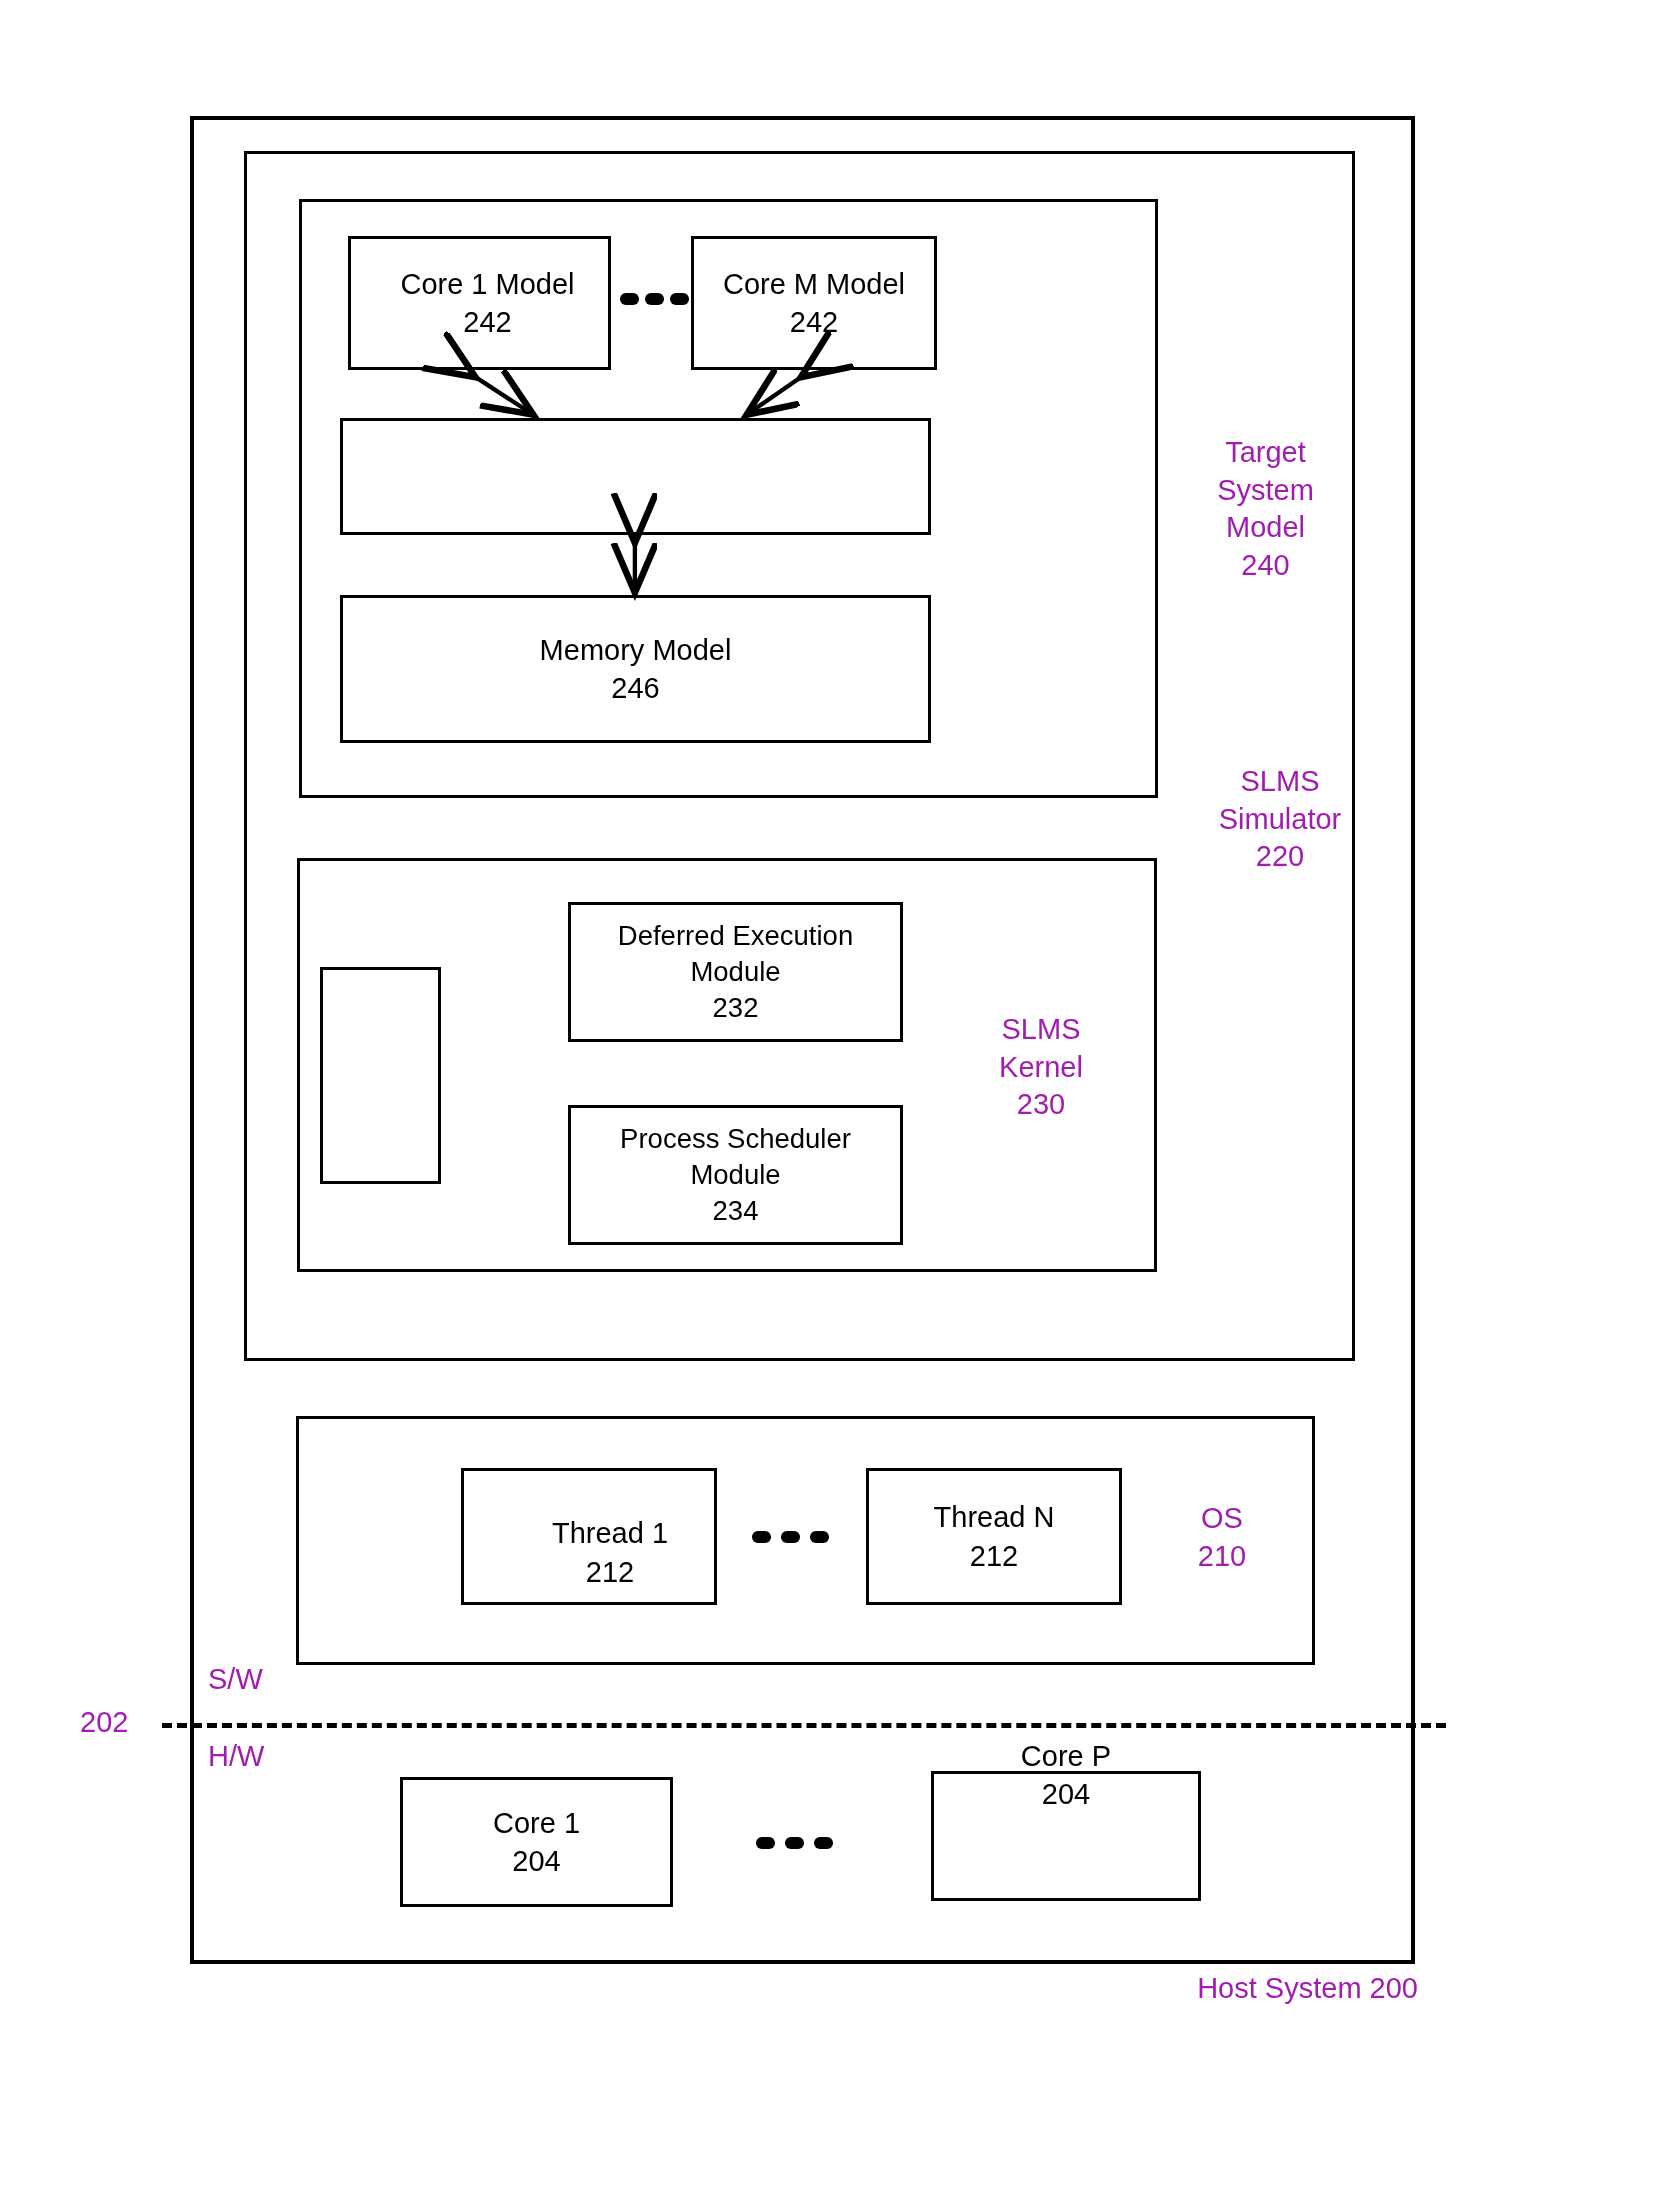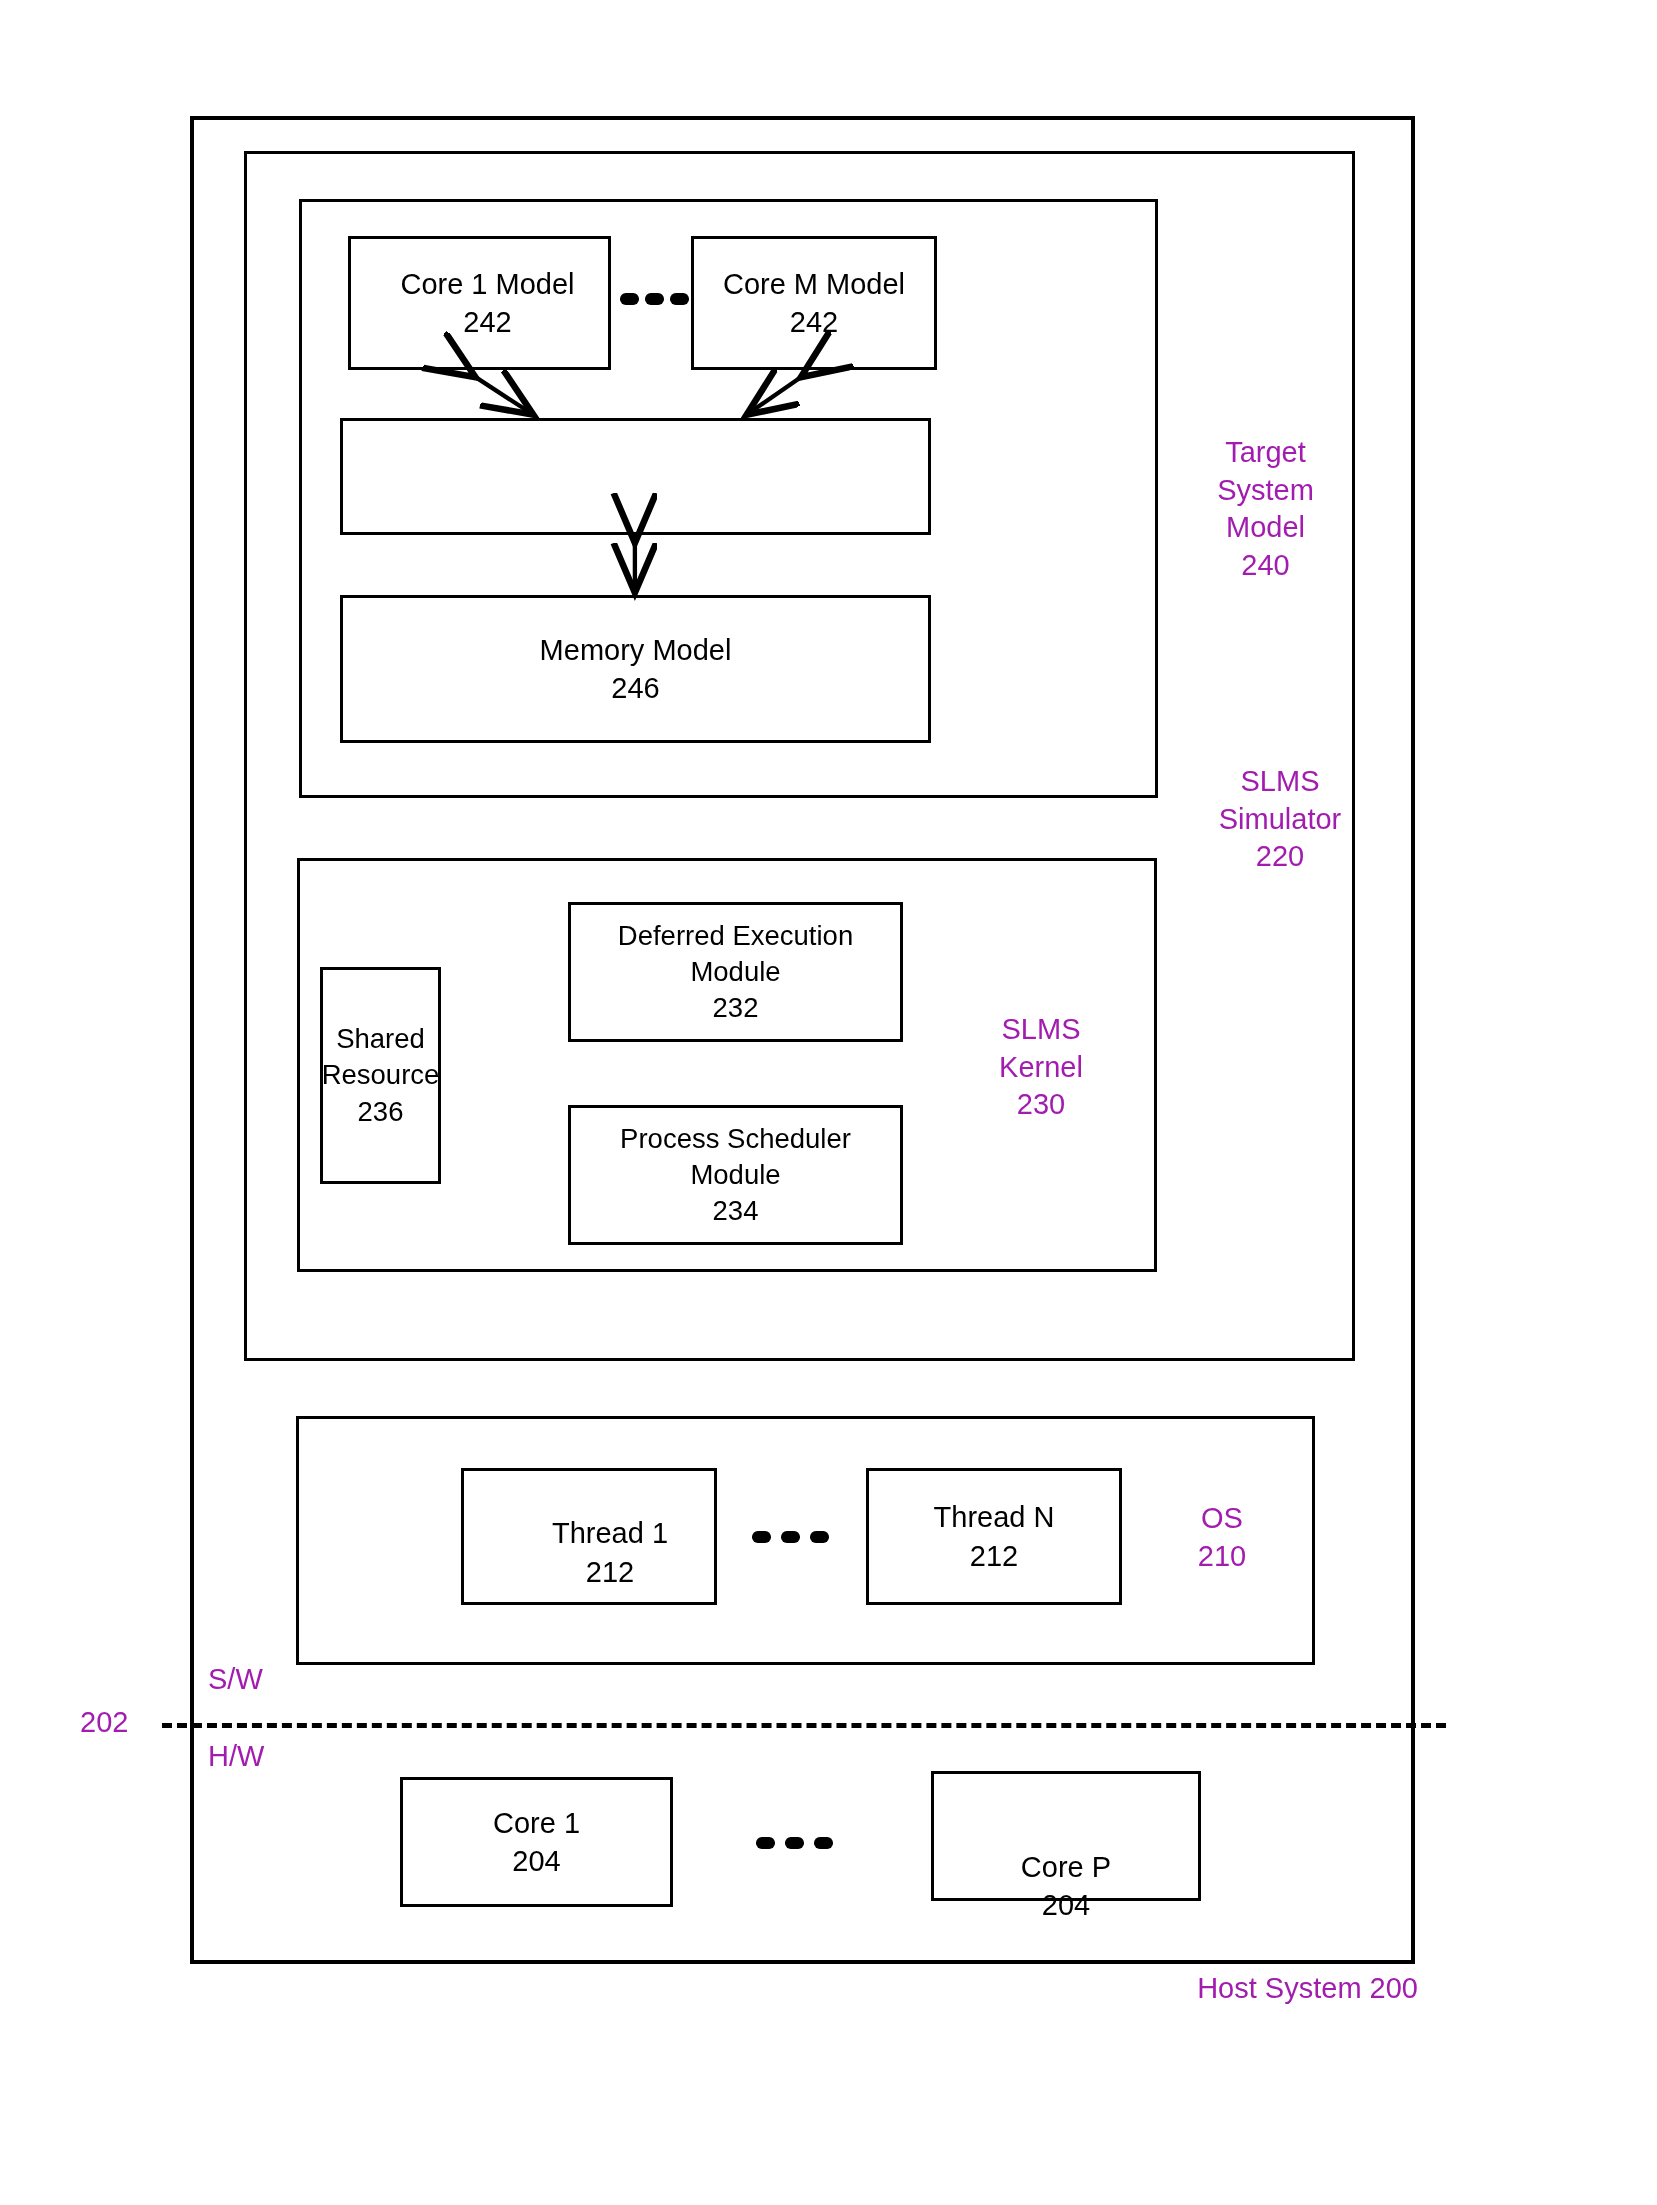--- a/index.html
+++ b/index.html
@@ -127,25 +127,20 @@
 Model
 240</div>
 
   <div class="label fs-big" style="left:1157px; top:763px; width:246px;">SLMS
 Simulator
 220</div>
 
   <div class="box" style="left:297px; top:858px; width:860px; height:414px;"></div>
 
   <div class="box" style="left:320px; top:967px; width:121px; height:217px;"></div>
-  <div class="centered-label fs-small" style="left:320px; top:967px; width:121px; height:217px;">
-    <div style="white-space:pre-line;">Shared
-Resource</div>
-    <div>236</div>
-  </div>
 
   <div class="box" style="left:568px; top:902px; width:335px; height:140px;"></div>
   <div class="centered-label fs-small" style="left:568px; top:902px; width:335px; height:140px;">
     <div style="white-space:pre-line;">Deferred Execution
 Module</div>
     <div>232</div>
   </div>
 
   <div class="box" style="left:568px; top:1105px; width:335px; height:140px;"></div>
   <div class="centered-label fs-small" style="left:568px; top:1105px; width:335px; height:140px;">
@@ -195,21 +190,21 @@
     <div>204</div>
   </div>
 
   <div class="dots" style="left:756px; top:1837px; width:77px; height:12.3px;">
     <span></span>
     <span></span>
     <span></span>
   </div>
 
   <div class="box" style="left:931px; top:1771px; width:270px; height:130px;"></div>
-  <div class="centered-label fs-big" style="left:931px; top:1821px; width:270px; height:130px;">
+  <div class="centered-label fs-big" style="left:931px; top:1710px; width:270px; height:130px;">
     <div>Core P</div>
     <div>204</div>
   </div>
 
   <div class="label fs-big" style="left:1085px; top:1970px; width:333px; text-align:right;">Host System 200</div>
 
 
   <svg class="overlay" viewBox="0 0 2293 3050" xmlns="http://www.w3.org/2000/svg">
     <defs>
       <marker id="ah" markerWidth="14" markerHeight="14" refX="11" refY="5.2" orient="auto" markerUnits="strokeWidth">

